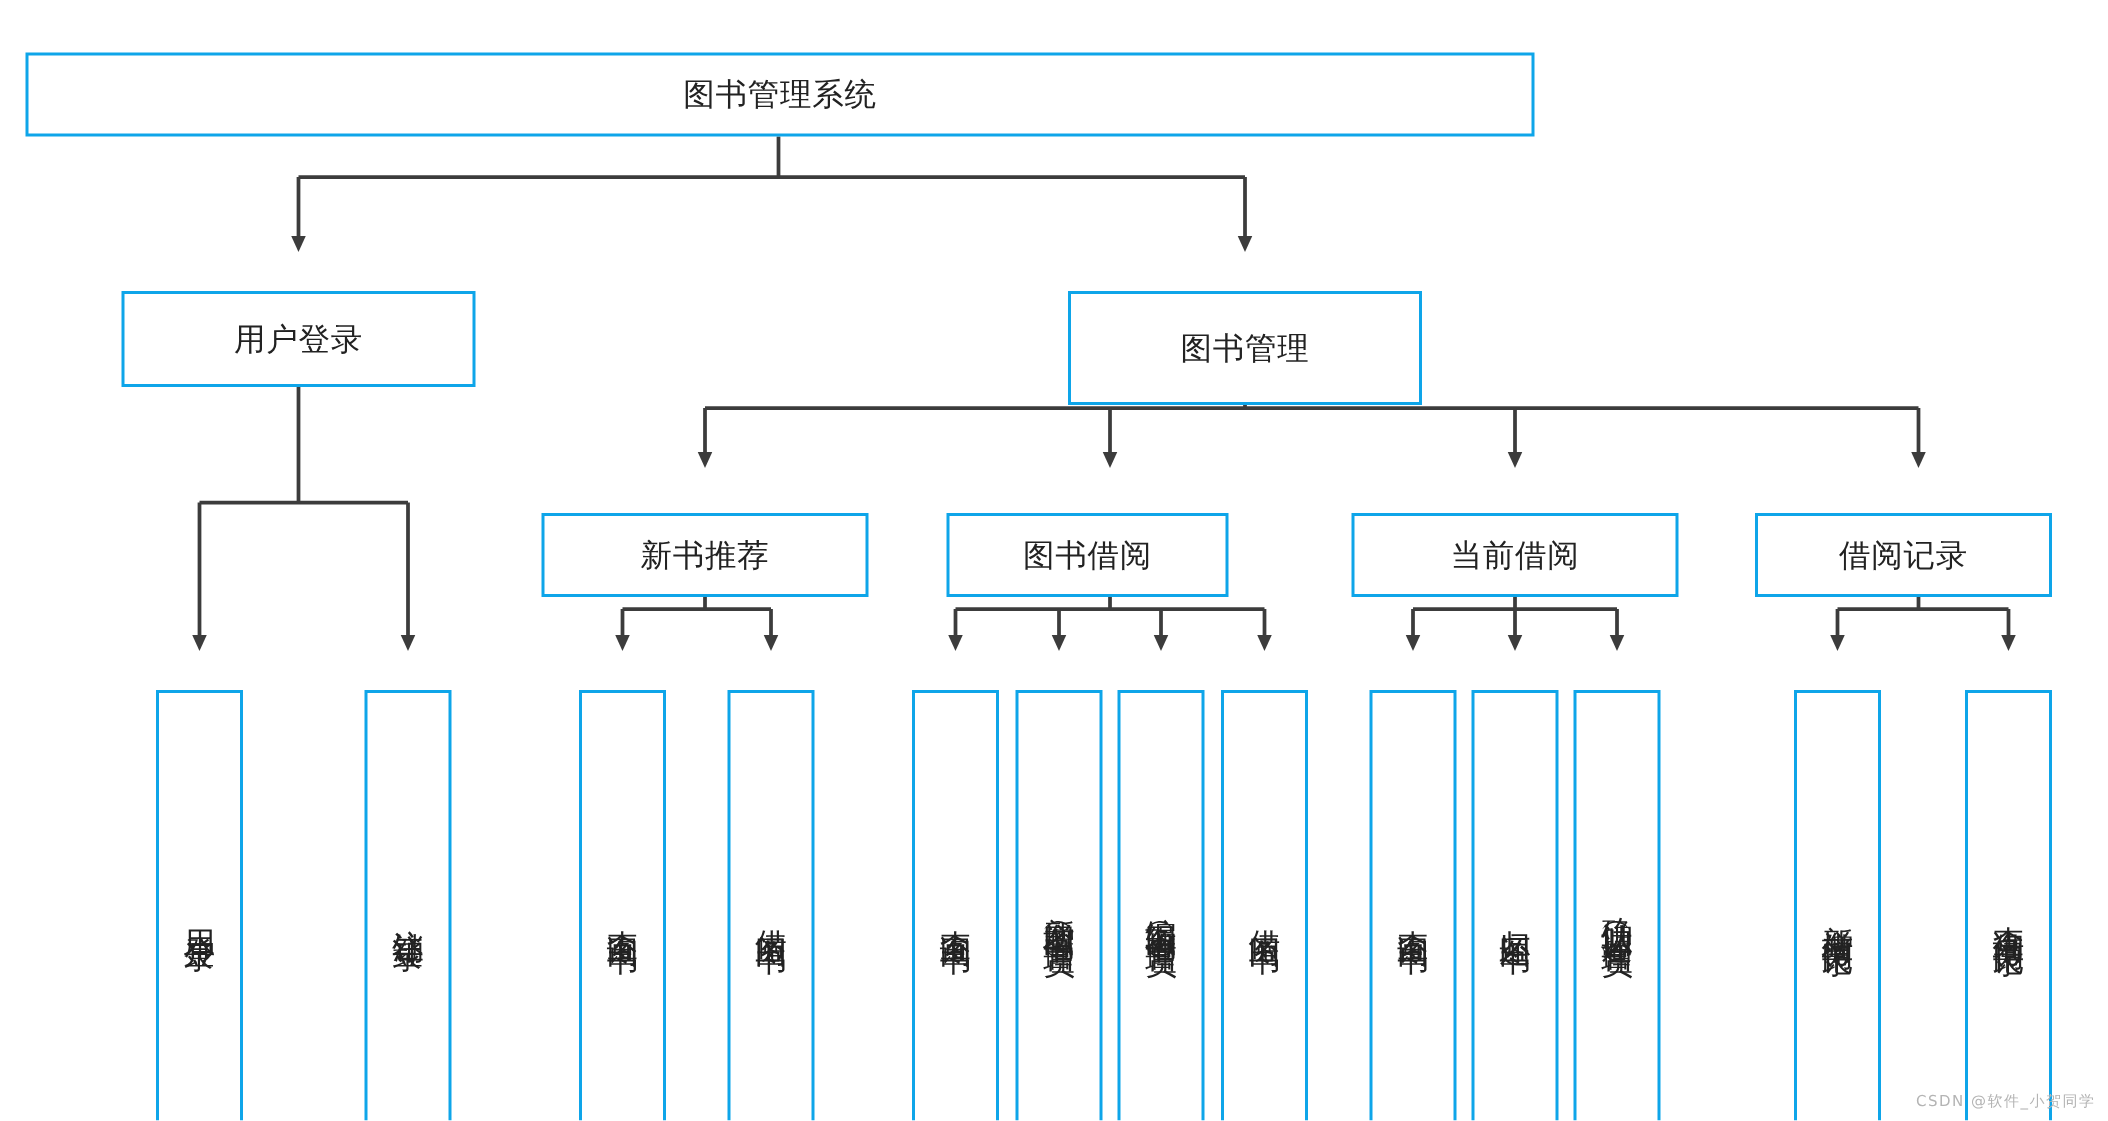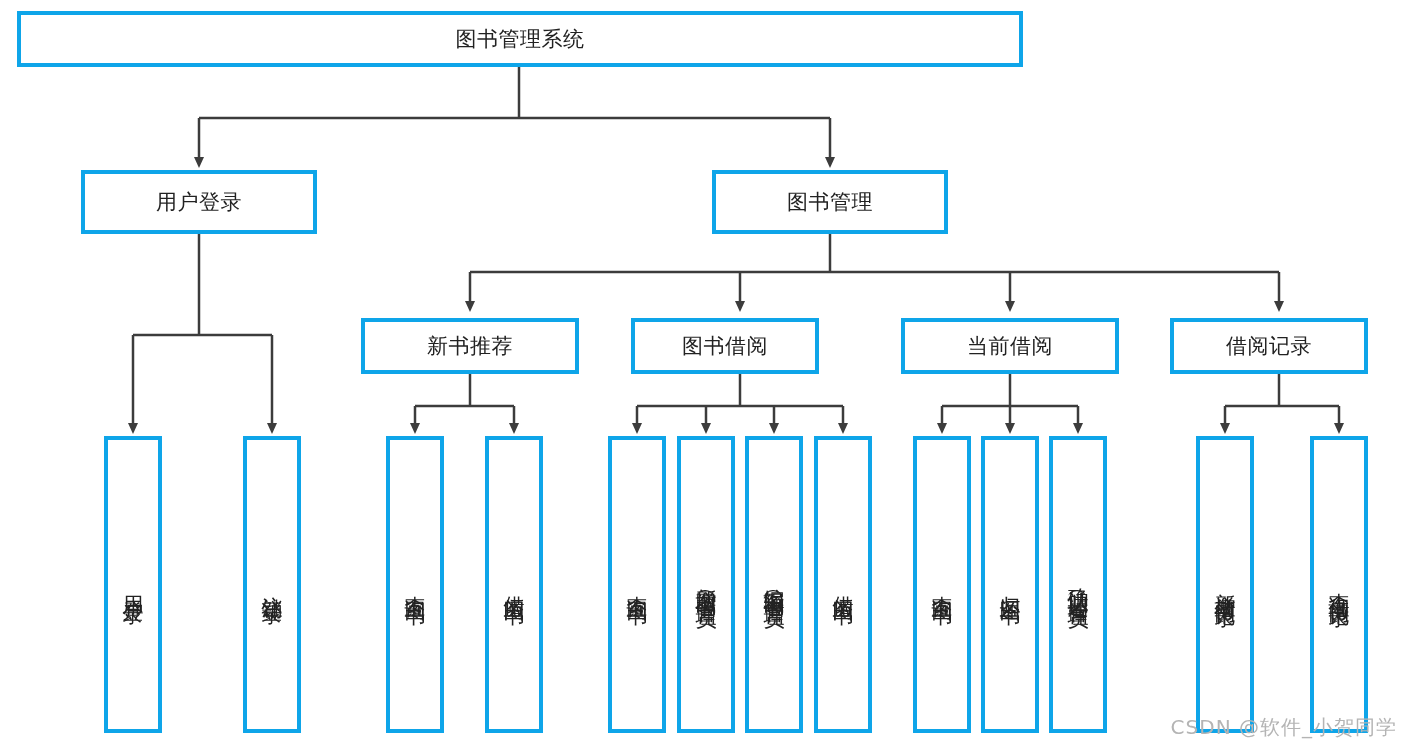--- a/index.html
+++ b/index.html
@@ -22,25 +22,26 @@
     left: 0;
     top: 0;
     width: 1405px;
     height: 747px;
     pointer-events: none;
   }
   .node {
     position: absolute;
     box-sizing: border-box;
     background: #ffffff;
-    border: 4px solid #0ea5e9;
+    border: 2px solid #0ea5e9;
     display: flex;
     align-items: center;
     justify-content: center;
     color: #222222;
+    margin-top: 24px;
   }
   .node.horiz {
     font-size: 21px;
     letter-spacing: 0.5px;
   }
   .node.vert {
     writing-mode: vertical-rl;
     text-orientation: upright;
     font-size: 21px;
     line-height: 1.05;
@@ -49,21 +50,21 @@
   }
   .node.vert .label {
     writing-mode: vertical-rl;
     text-orientation: upright;
     white-space: nowrap;
   }
   .watermark {
     position: absolute;
     right: 8px;
     bottom: 6px;
-    font-size: 20px;
+    font-size: 10px;
     color: #b4b4b4;
     letter-spacing: 1px;
     white-space: nowrap;
   }
 </style>
 </head>
 <body>
 
 <div id="canvas">
 
@@ -118,21 +119,21 @@
     </g>
   </svg>
 
   <div class="node horiz" style="left:17px; top:11px; width:1006px; height:56px;">
     <span class="label">图书管理系统</span>
   </div>
 
   <div class="node horiz" style="left:81px; top:170px; width:236px; height:64px;">
     <span class="label">用户登录</span>
   </div>
-  <div class="node horiz" style="left:712px; top:170px; width:236px; height:64px;">
+  <div class="node horiz" style="left:712px; top:170px; width:236px; height:76px;">
     <span class="label">图书管理</span>
   </div>
 
   <div class="node horiz" style="left:361px; top:318px; width:218px; height:56px;">
     <span class="label">新书推荐</span>
   </div>
   <div class="node horiz" style="left:631px; top:318px; width:188px; height:56px;">
     <span class="label">图书借阅</span>
   </div>
   <div class="node horiz" style="left:901px; top:318px; width:218px; height:56px;justify-content:center;">

